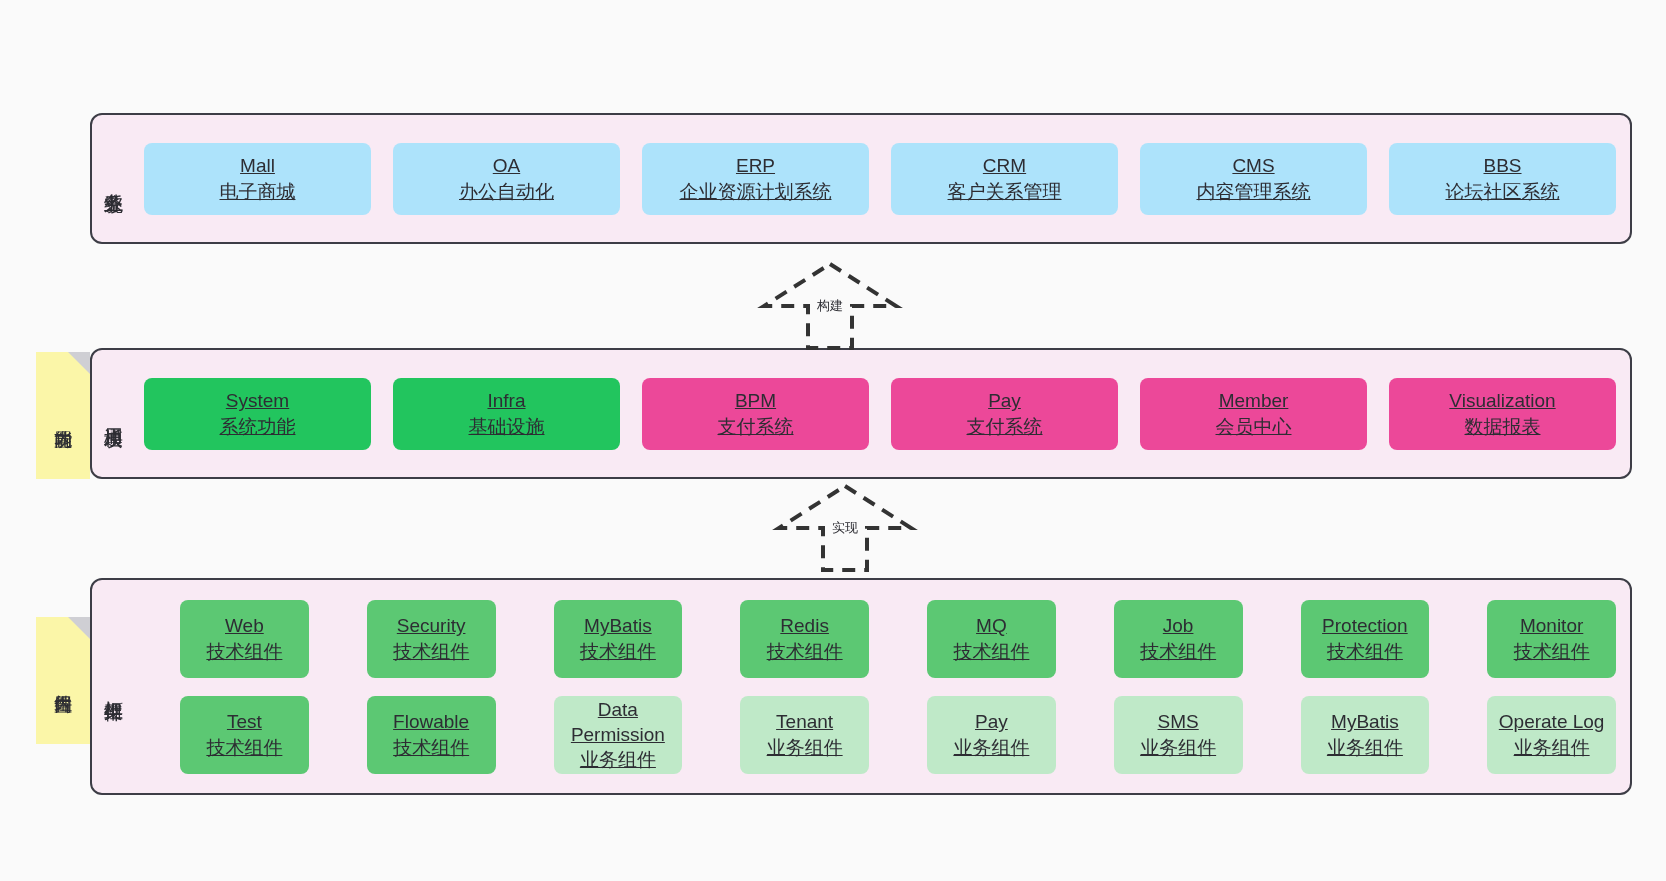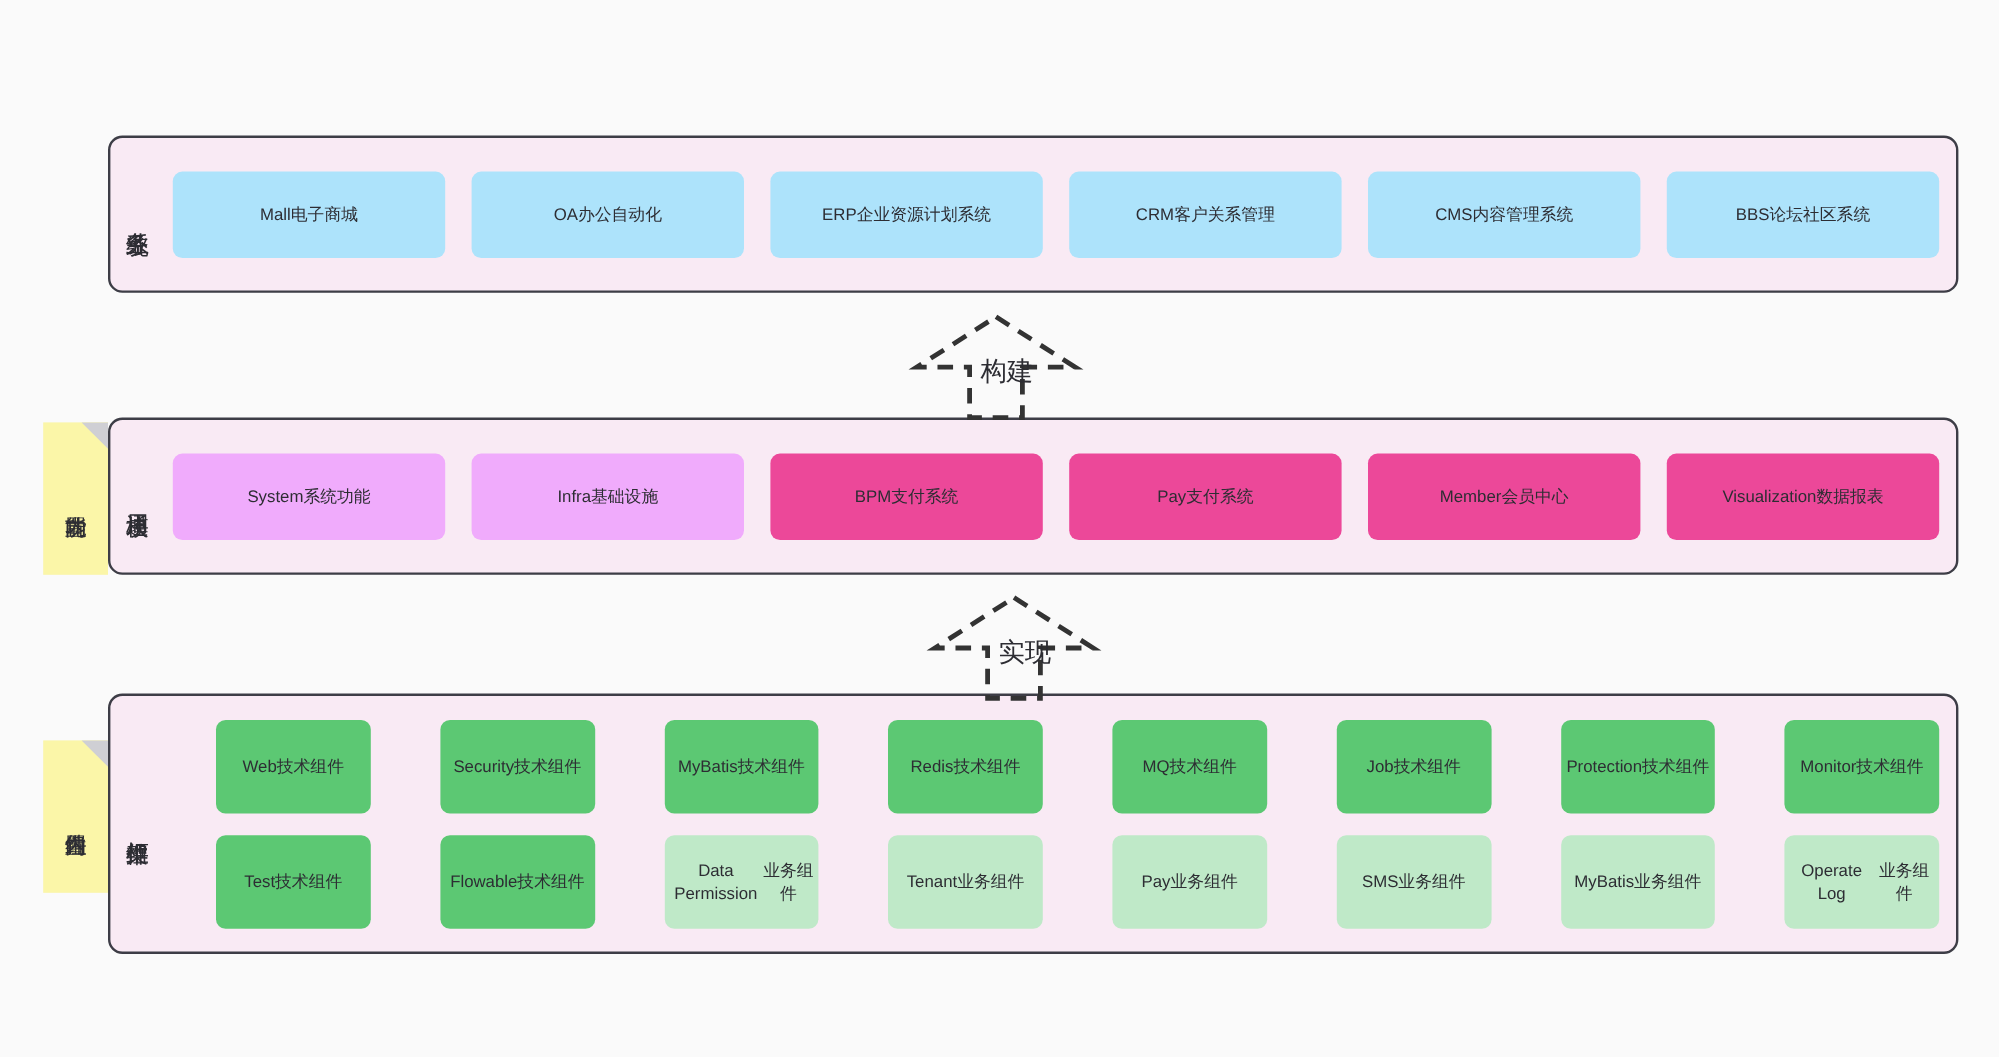--- a/index.html
+++ b/index.html
@@ -65,36 +65,37 @@
     display: flex;
     flex-direction: row;
     align-items: stretch;
     gap: 22px;
   }
 
   .card {
     flex: 1 1 0;
     border-radius: 8px;
     display: flex;
-    flex-direction: row;
+    flex-direction: column;
     align-items: center;
     justify-content: center;
     text-align: center;
-    font-size: 14px;
+    font-size: 19px;
     line-height: 1.32;
     color: #2d2d33;
     padding: 6px 4px;
     box-sizing: border-box;
+    text-decoration: underline;
   }
   .card .l1 { display: block; }
   .card .l2 { display: block; }
 
   
   .c-blue       { background: #ade3fb; }
-  .c-red        { background: #f0abfc; }
+  .c-red        { background: #22c55e; }
   .c-pink       { background: #ec4899; }
   .c-green      { background: #5cc873; }
   .c-lightgreen { background: #bfe9c8; align-items: center; }
 
   
   #layer-business  { left: 90px;  top: 113px; width: 1542px; height: 131px; }
   #layer-modules   { left: 90px;  top: 348px; width: 1542px; height: 131px; }
   #layer-framework { left: 90px;  top: 578px; width: 1542px; height: 217px; }
 
   #layer-business  .card,
@@ -136,29 +137,29 @@
   #note-builtin-comp { left: 36px; top: 617px; height: 127px; }
 
   
   .uml-arrow {
     position: absolute;
     z-index: 2;
   }
   .uml-arrow svg { display: block; }
   .uml-label {
     position: absolute;
-    font-size: 22px;
+    font-size: 13px;
     line-height: 1;
     color: #2d2d33;
     background: transparent;
     white-space: nowrap;
   }
   #arrow-build  { left: 755px; top: 258px; }
   #arrow-build .uml-label  { left: 62px; top: 41px; }
-  #arrow-impl   { left: 770px; top: 492px; }
+  #arrow-impl   { left: 770px; top: 480px; }
   #arrow-impl  .uml-label  { left: 62px; top: 41px; }
 </style>
 </head>
 <body>
 
 <div class="canvas">
 
   <div class="layer" id="layer-business">
     <div class="layer-title">业务系统</div>
     <div class="layer-body">

